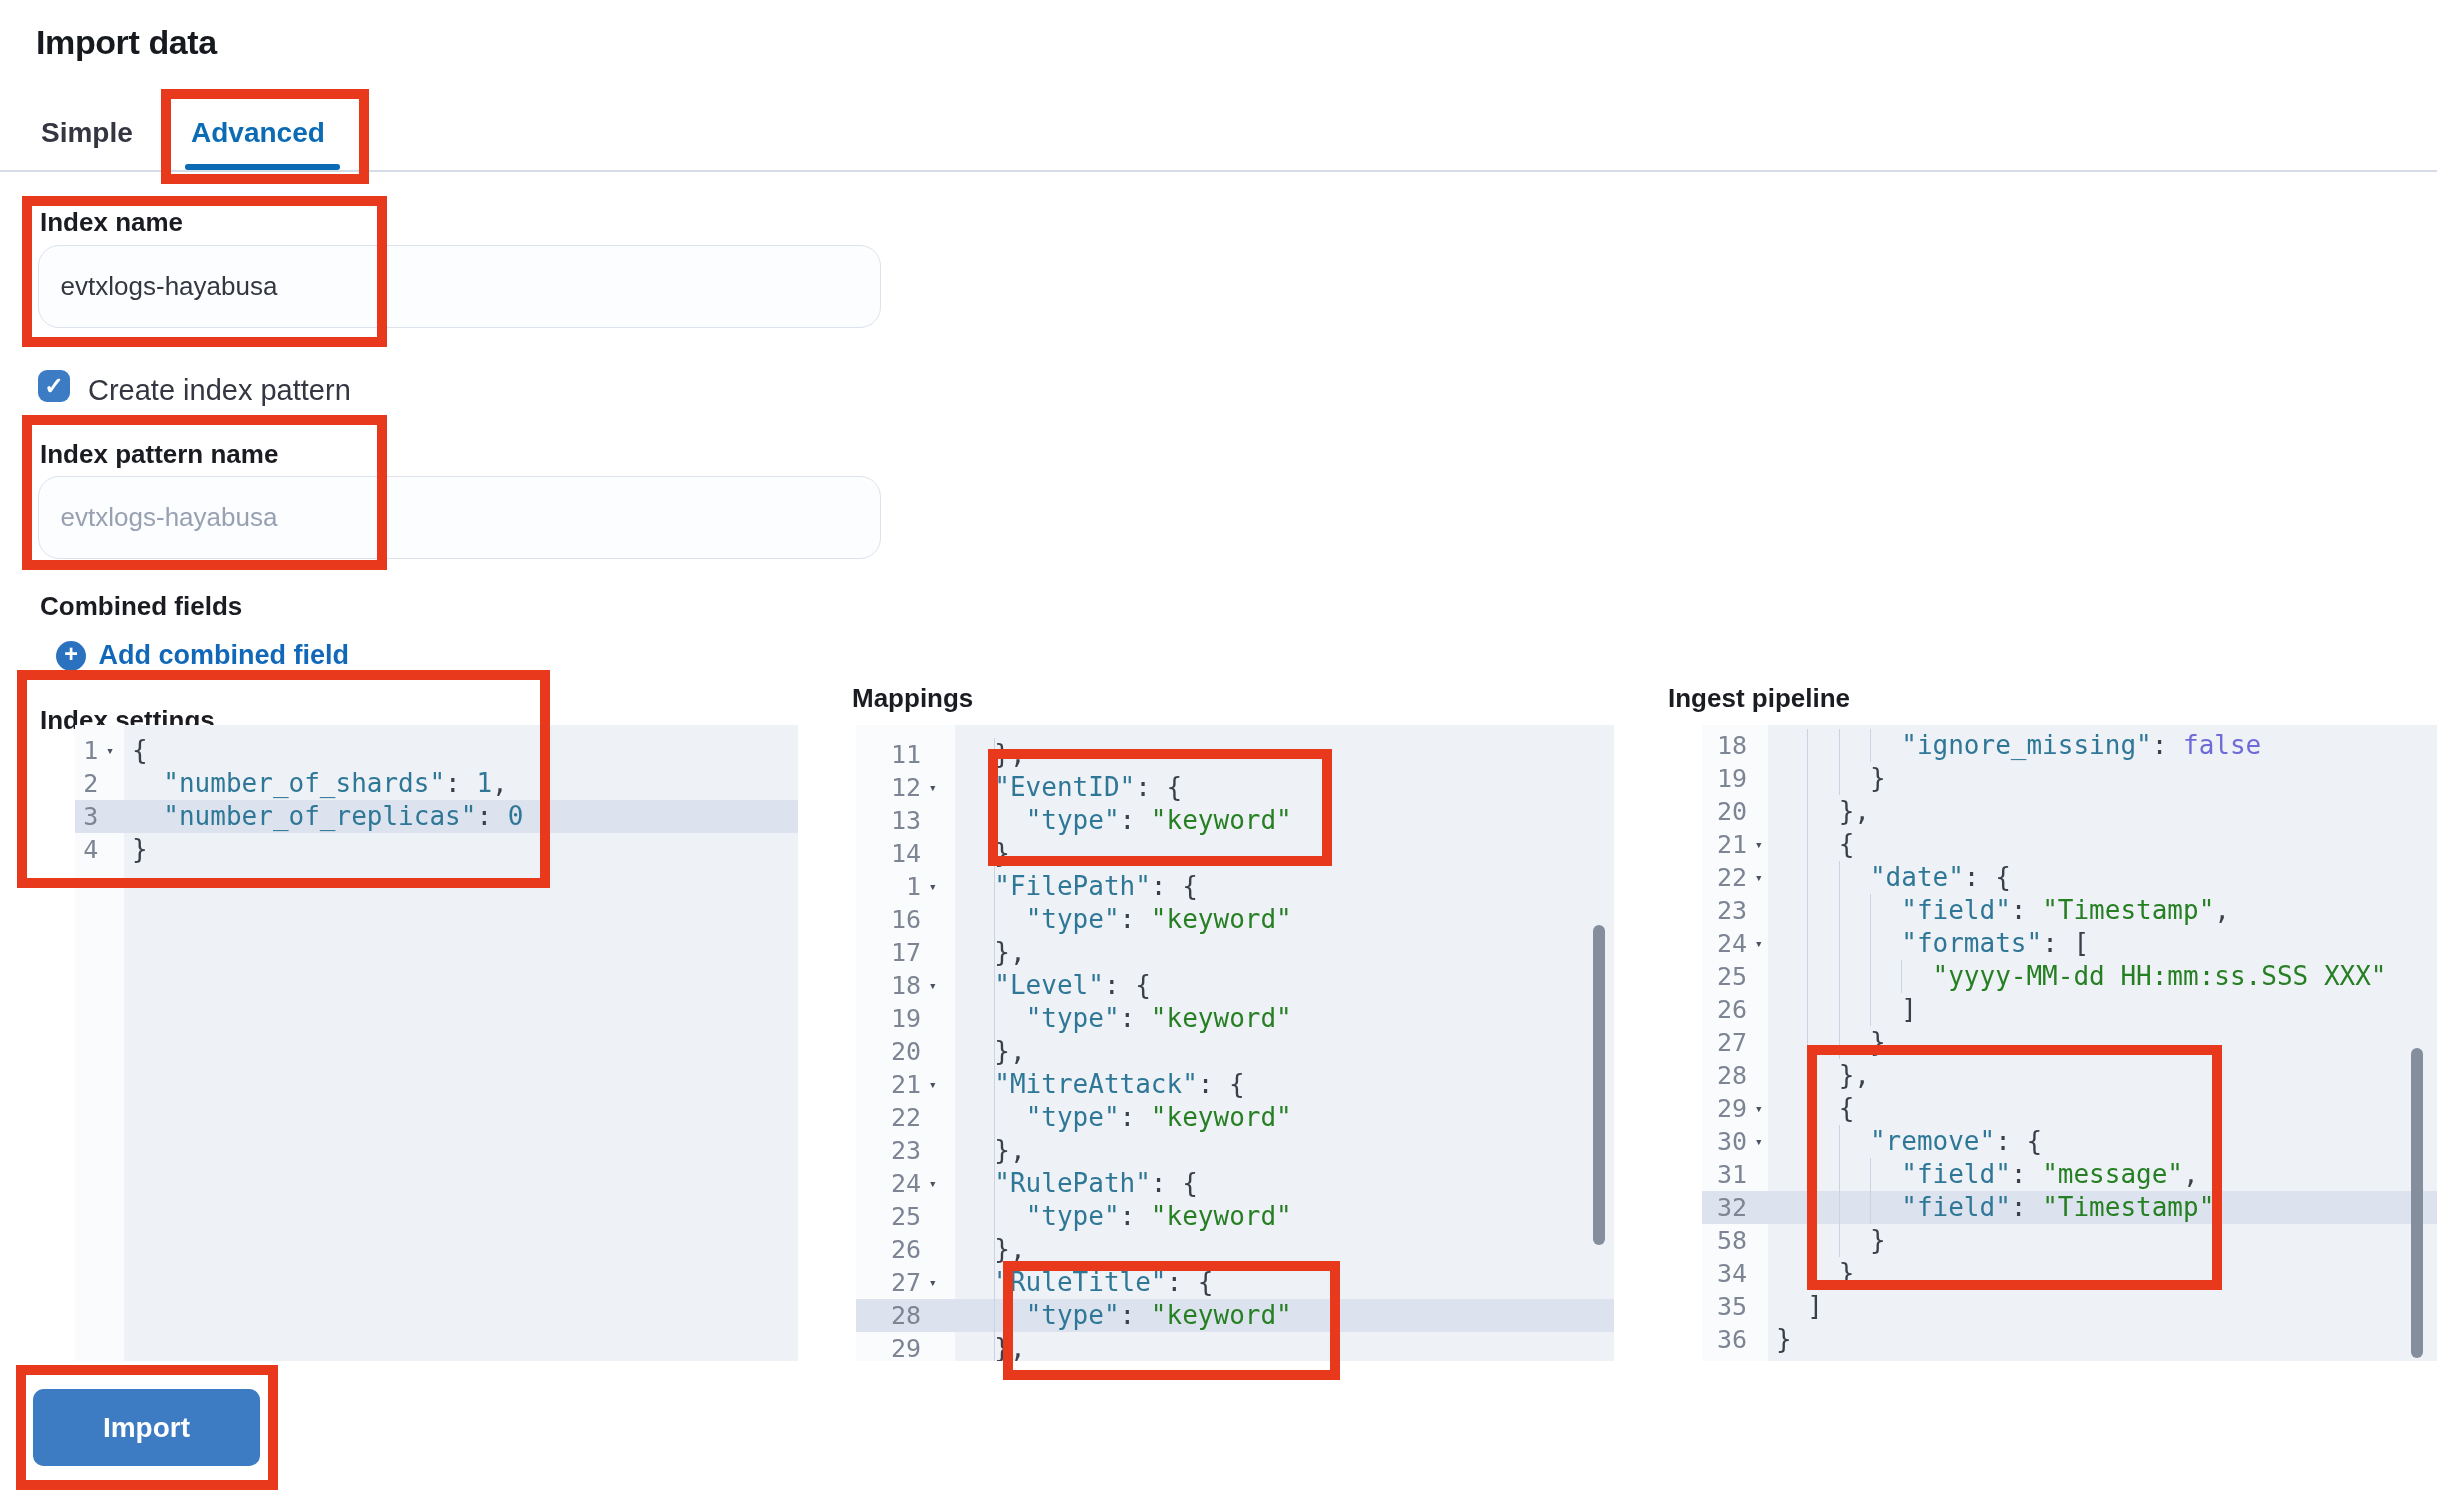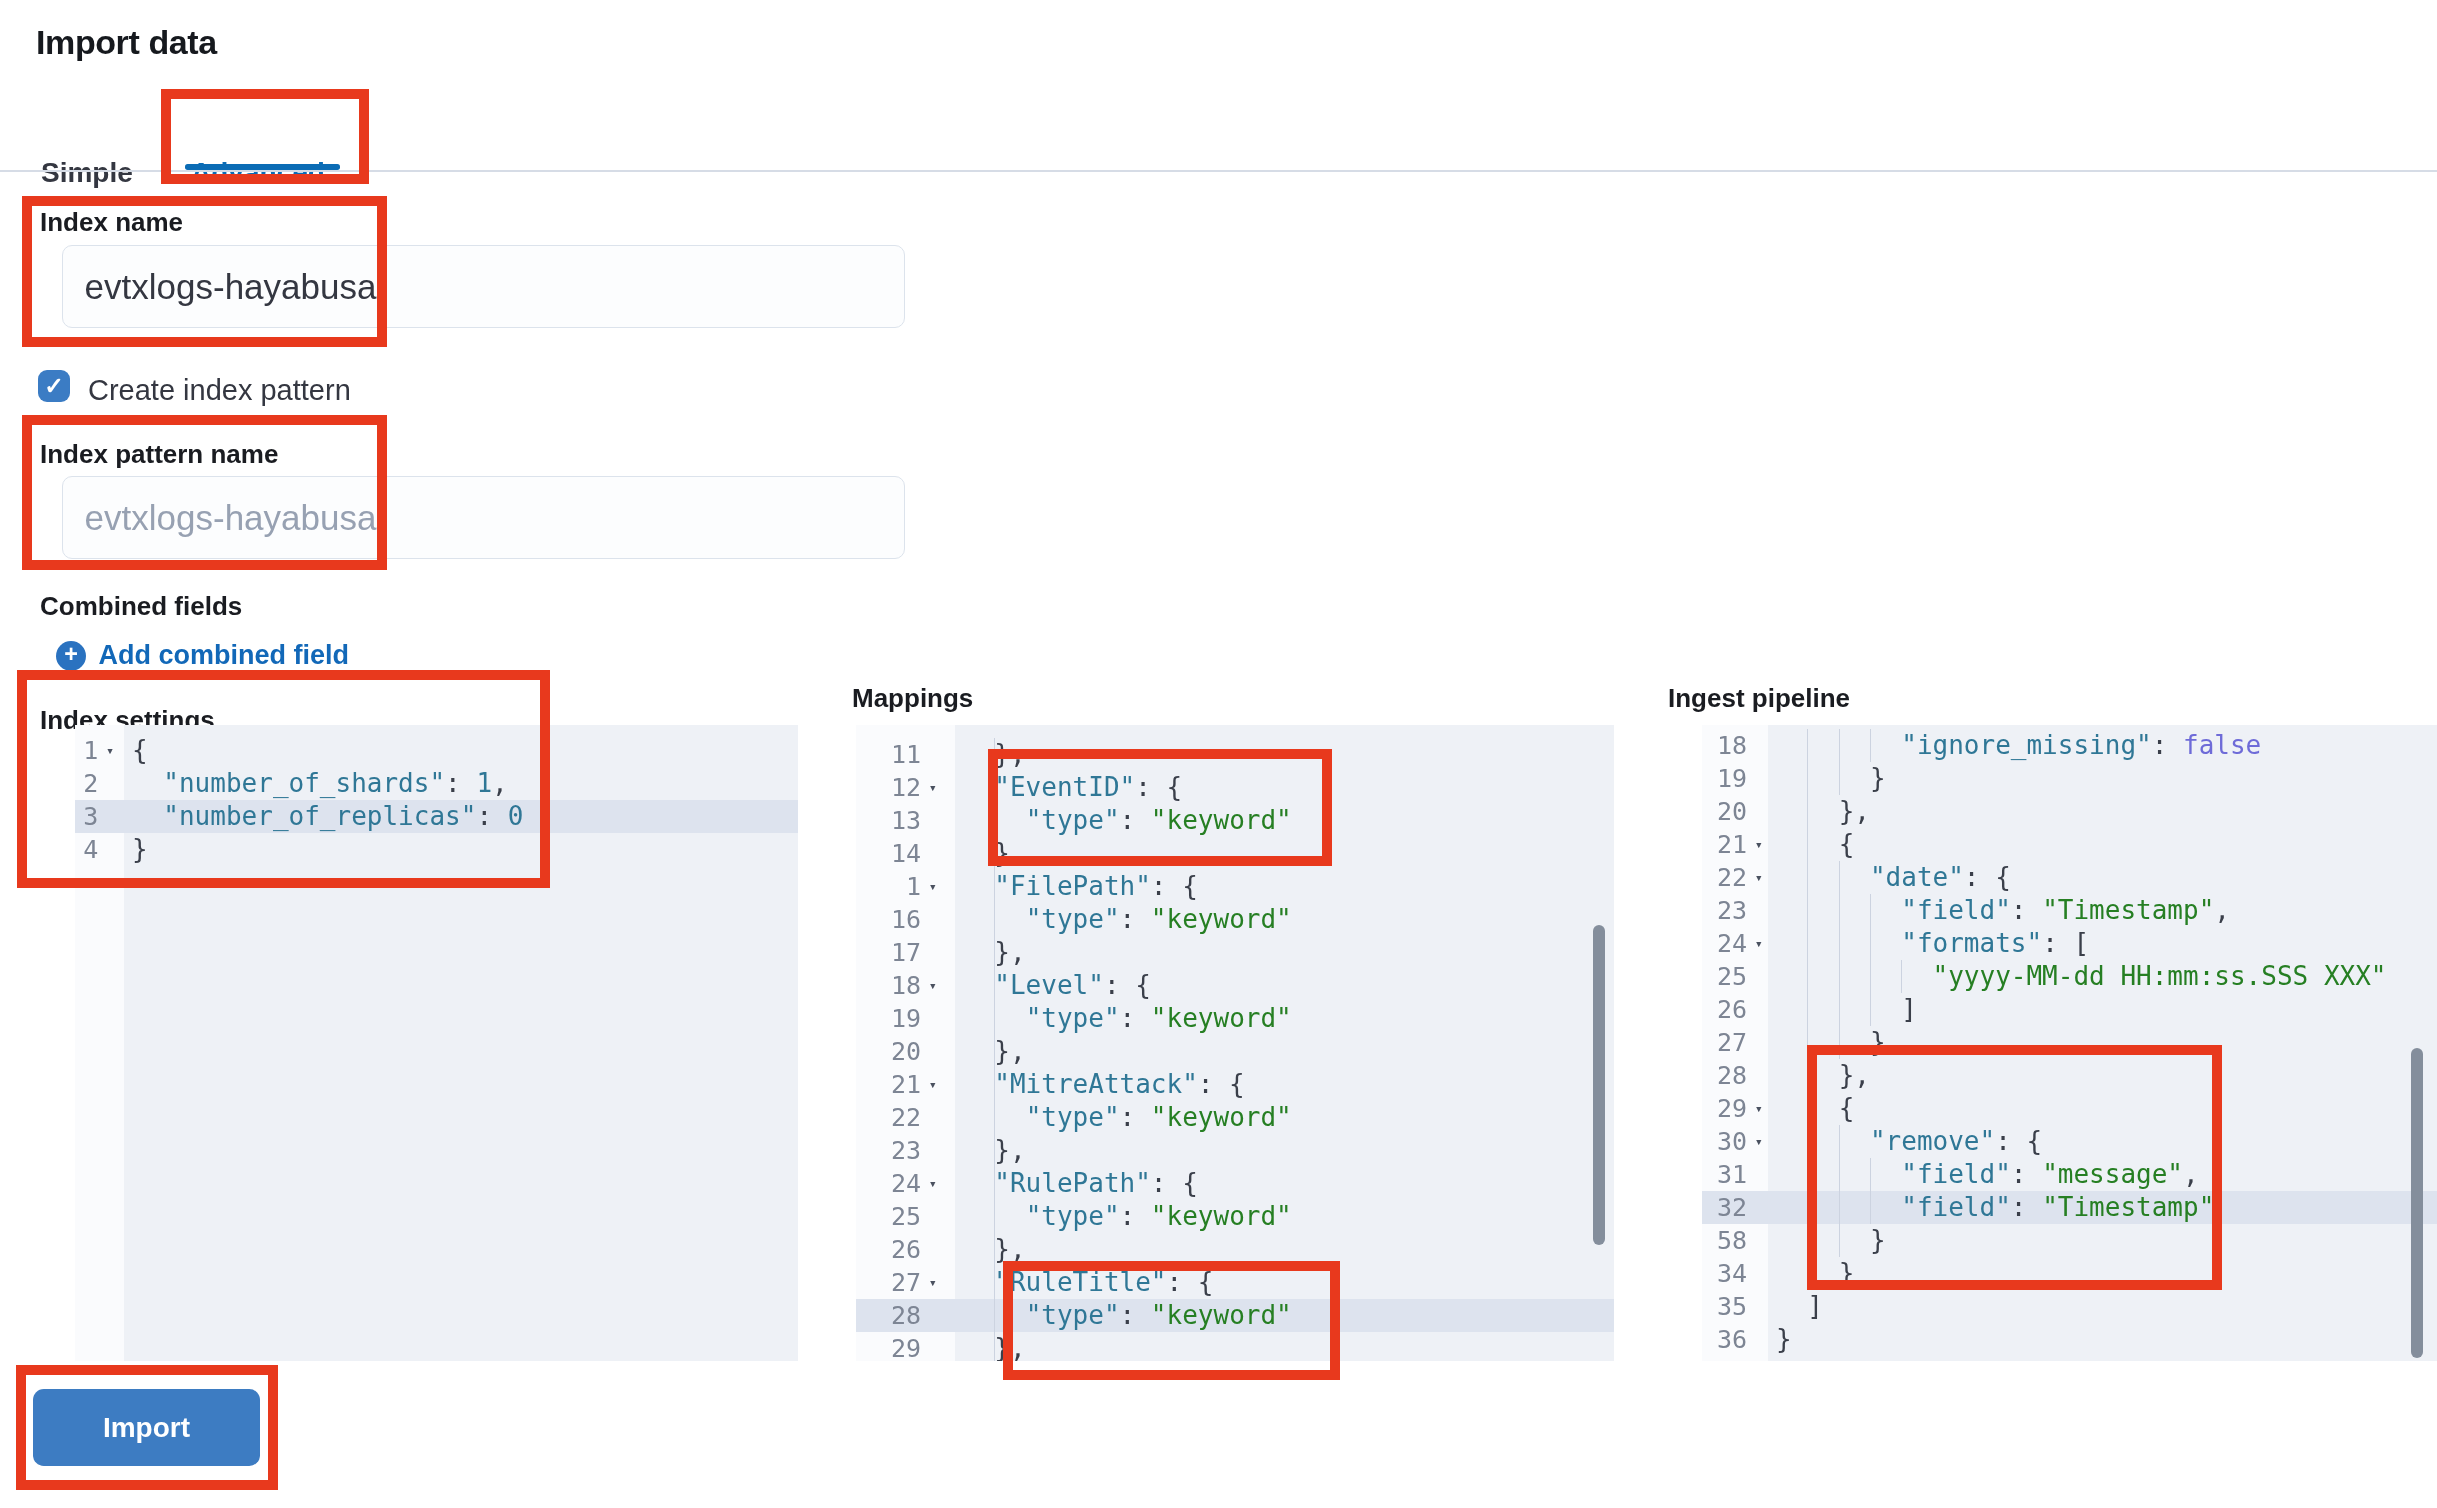--- a/index.html
+++ b/index.html
@@ -5,35 +5,35 @@
   * { margin:0; padding:0; box-sizing:border-box; }
   html,body { background:#ffffff; }
   body {
     width:2438px; height:1508px; position:relative; overflow:hidden;
     font-family:"Liberation Sans", sans-serif; color:#343741;
   }
   .abs { position:absolute; }
 
   
   #page-title { left:36px; top:23.4px; font-size:34px; font-weight:800; color:#16191e; letter-spacing:-0.4px; }
-  .tab { top:117px; font-size:28px; font-weight:700; cursor:pointer;margin-top:40px; }
+  .tab { top:117px; font-size:28px; font-weight:700; cursor:pointer; }
   #tab-simple { left:41px; color:#343741; }
   #tab-advanced { left:191px; color:#0b6cb5; }
   #tab-underline { left:185px; top:164px; width:155px; height:6.3px; background:#0b6cb5; border-radius:2.7px; z-index:2; }
   #tabs-divider { left:0; top:170px; width:2438px; height:1.8px; background:#d6dce6; }
 
   
   .field-label { font-size:26px; font-weight:700; color:#1a1c21; }
   #index-name-label { left:40px; top:207px; }
   #index-pattern-label { left:40px; top:439px; }
   #combined-fields-label { left:40px; top:591px; }
   .text-input {
-    left:38px; width:843px; height:83px; border:1.8px solid #dce3ec; border-radius:10px;
+    left:38px; width:843px; height:83px; border:1.8px solid #dce3ec; border-radius:21px;
     background:#fcfdfe; font-family:"Liberation Sans", sans-serif;
-    font-size:35px; color:#343741; padding:0 21.6px; outline:none;margin-left:24px;
+    font-size:26px; color:#343741; padding:0 21.6px; outline:none;
   }
   #index-name-input { top:245px; }
   #index-pattern-input { top:476px; }
   #index-pattern-input::placeholder { color:#97a1b2; opacity:1; }
 
   #create-ip-checkbox {
     left:38px; top:370px; width:32px; height:32px; border-radius:9px;
     background:#3b7cc4; color:#ffffff; font-size:23.4px; font-weight:700;
     display:flex; align-items:center; justify-content:center; cursor:pointer;
   }

